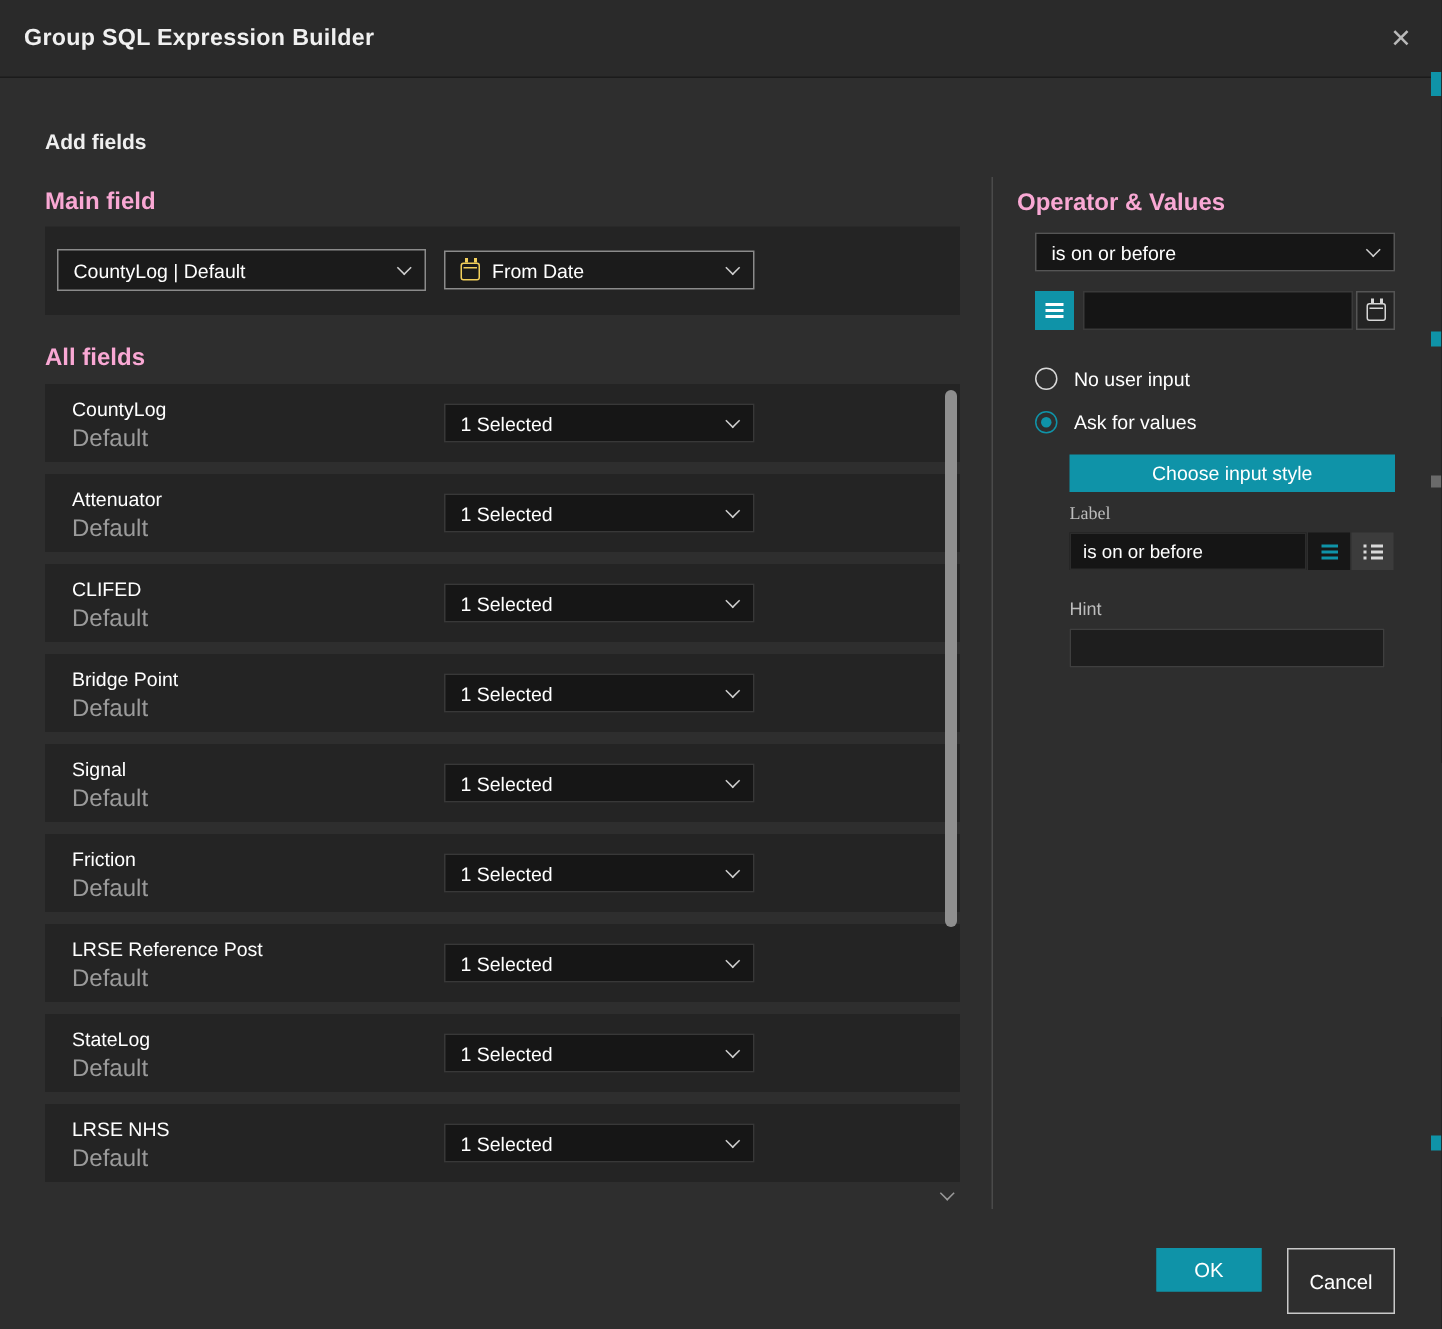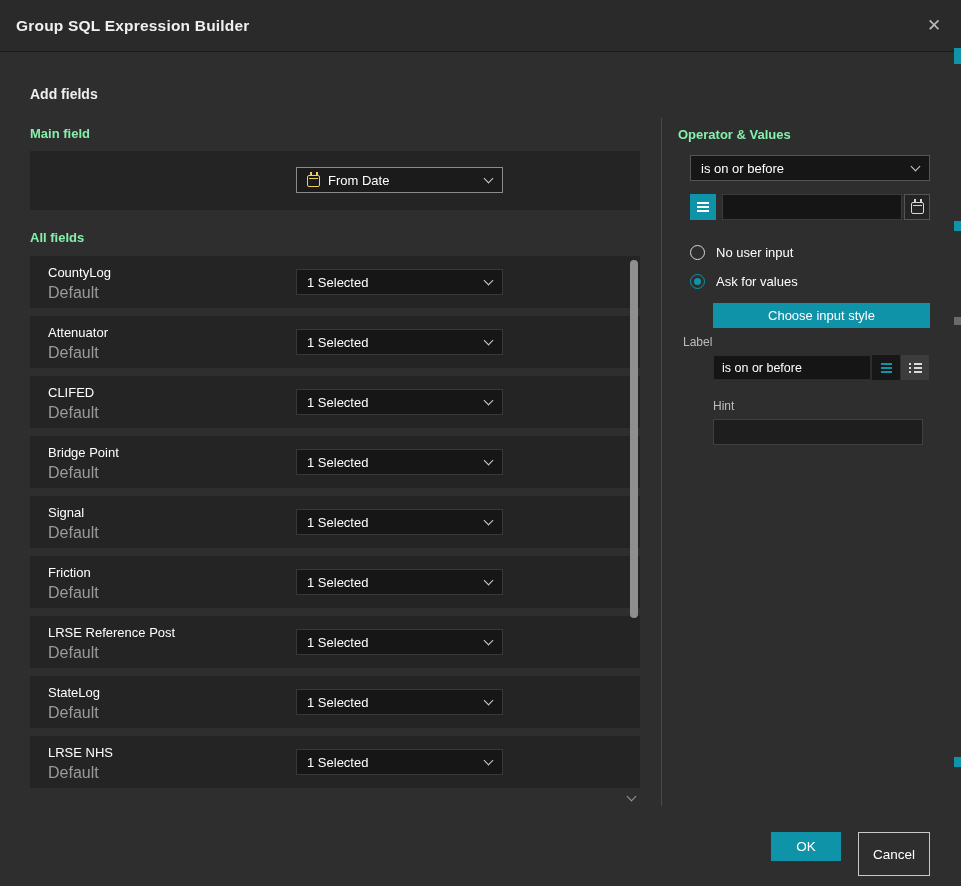--- a/index.html
+++ b/index.html
@@ -13,21 +13,21 @@
 
   
   .dlg-header { position:absolute; left:0; top:0; width:961px; height:52px;
     background:#2a2a2a; border-bottom:1px solid #1b1b1b; }
   .dlg-title { position:absolute; left:16px; top:0; line-height:52px;
     font-size:15.5px; font-weight:700; color:#f0f0f0; letter-spacing:.2px; }
   .dlg-close { position:absolute; right:14px; top:13px; width:26px; height:26px;
     color:#b9b9b9; font-size:17px; line-height:26px; text-align:center; cursor:pointer; }
 
   .h-section { position:absolute; font-size:14px; font-weight:700; color:#efefef; }
-  .h-sub { position:absolute; font-size:13px; font-weight:700; color:#86efac; }
+  .h-sub { position:absolute; font-size:16px; font-weight:700; color:#f9a8d4; }
 
   
   .select { position:relative; display:flex; align-items:center; gap:8px;
     background:#161616; color:#fff; font-size:13px; padding:0 26px 0 10px; cursor:pointer; }
   .select .chev { position:absolute; right:10px; top:50%; margin-top:-5px; }
   .chev { display:inline-block; width:7px; height:7px;
     border-right:1.5px solid #cfcfcf; border-bottom:1.5px solid #cfcfcf;
     transform:rotate(45deg); }
   .txtinput { background:#151515; border:1px solid #3a3a3a; color:#fff;
     font-size:12.5px; padding:0 8px; font-family:inherit; outline:none; }
@@ -124,20 +124,24 @@
 
   <div class="dlg-header">
     <div class="dlg-title">Group SQL Expression Builder</div>
     <div class="dlg-close">✕</div>
   </div>
 
   <div class="h-section" style="left:30px; top:86px;">Add fields</div>
   <div class="h-sub" style="left:30px; top:126px;">Main field</div>
 
   <div class="main-band">
+    <div class="select sel-layer">
+      <span>CountyLog | Default</span>
+      <span class="chev"></span>
+    </div>
     <div class="select sel-datefield">
       <span class="cal"></span>
       <span>From Date</span>
       <span class="chev"></span>
     </div>
   </div>
 
   <div class="h-sub" style="left:30px; top:230px;">All fields</div>
 
   <div id="fields-list">
@@ -247,21 +251,21 @@
     <span class="radio"></span>
     <span>No user input</span>
   </div>
   <div class="radio-row" style="top:274px;">
     <span class="radio checked"></span>
     <span>Ask for values</span>
   </div>
 
   <button class="choose-btn">Choose input style</button>
 
-  <div class="lbl-small" style="left:683px; top:335px;">Label</div>
+  <div class="lbl-small" style="left:713px; top:335px;font-family:Liberation Serif, serif;">Label</div>
   <input class="txtinput label-input" value="is on or before" style="">
   <div class="style-btn1">
     <span class="align-lines"></span>
   </div>
   <div class="style-btn2">
     <span class="list-lines"></span>
   </div>
 
   <div class="lbl-small" style="left:713px; top:399px;">Hint</div>
   <input class="txtinput hint-input" value="" style="">

